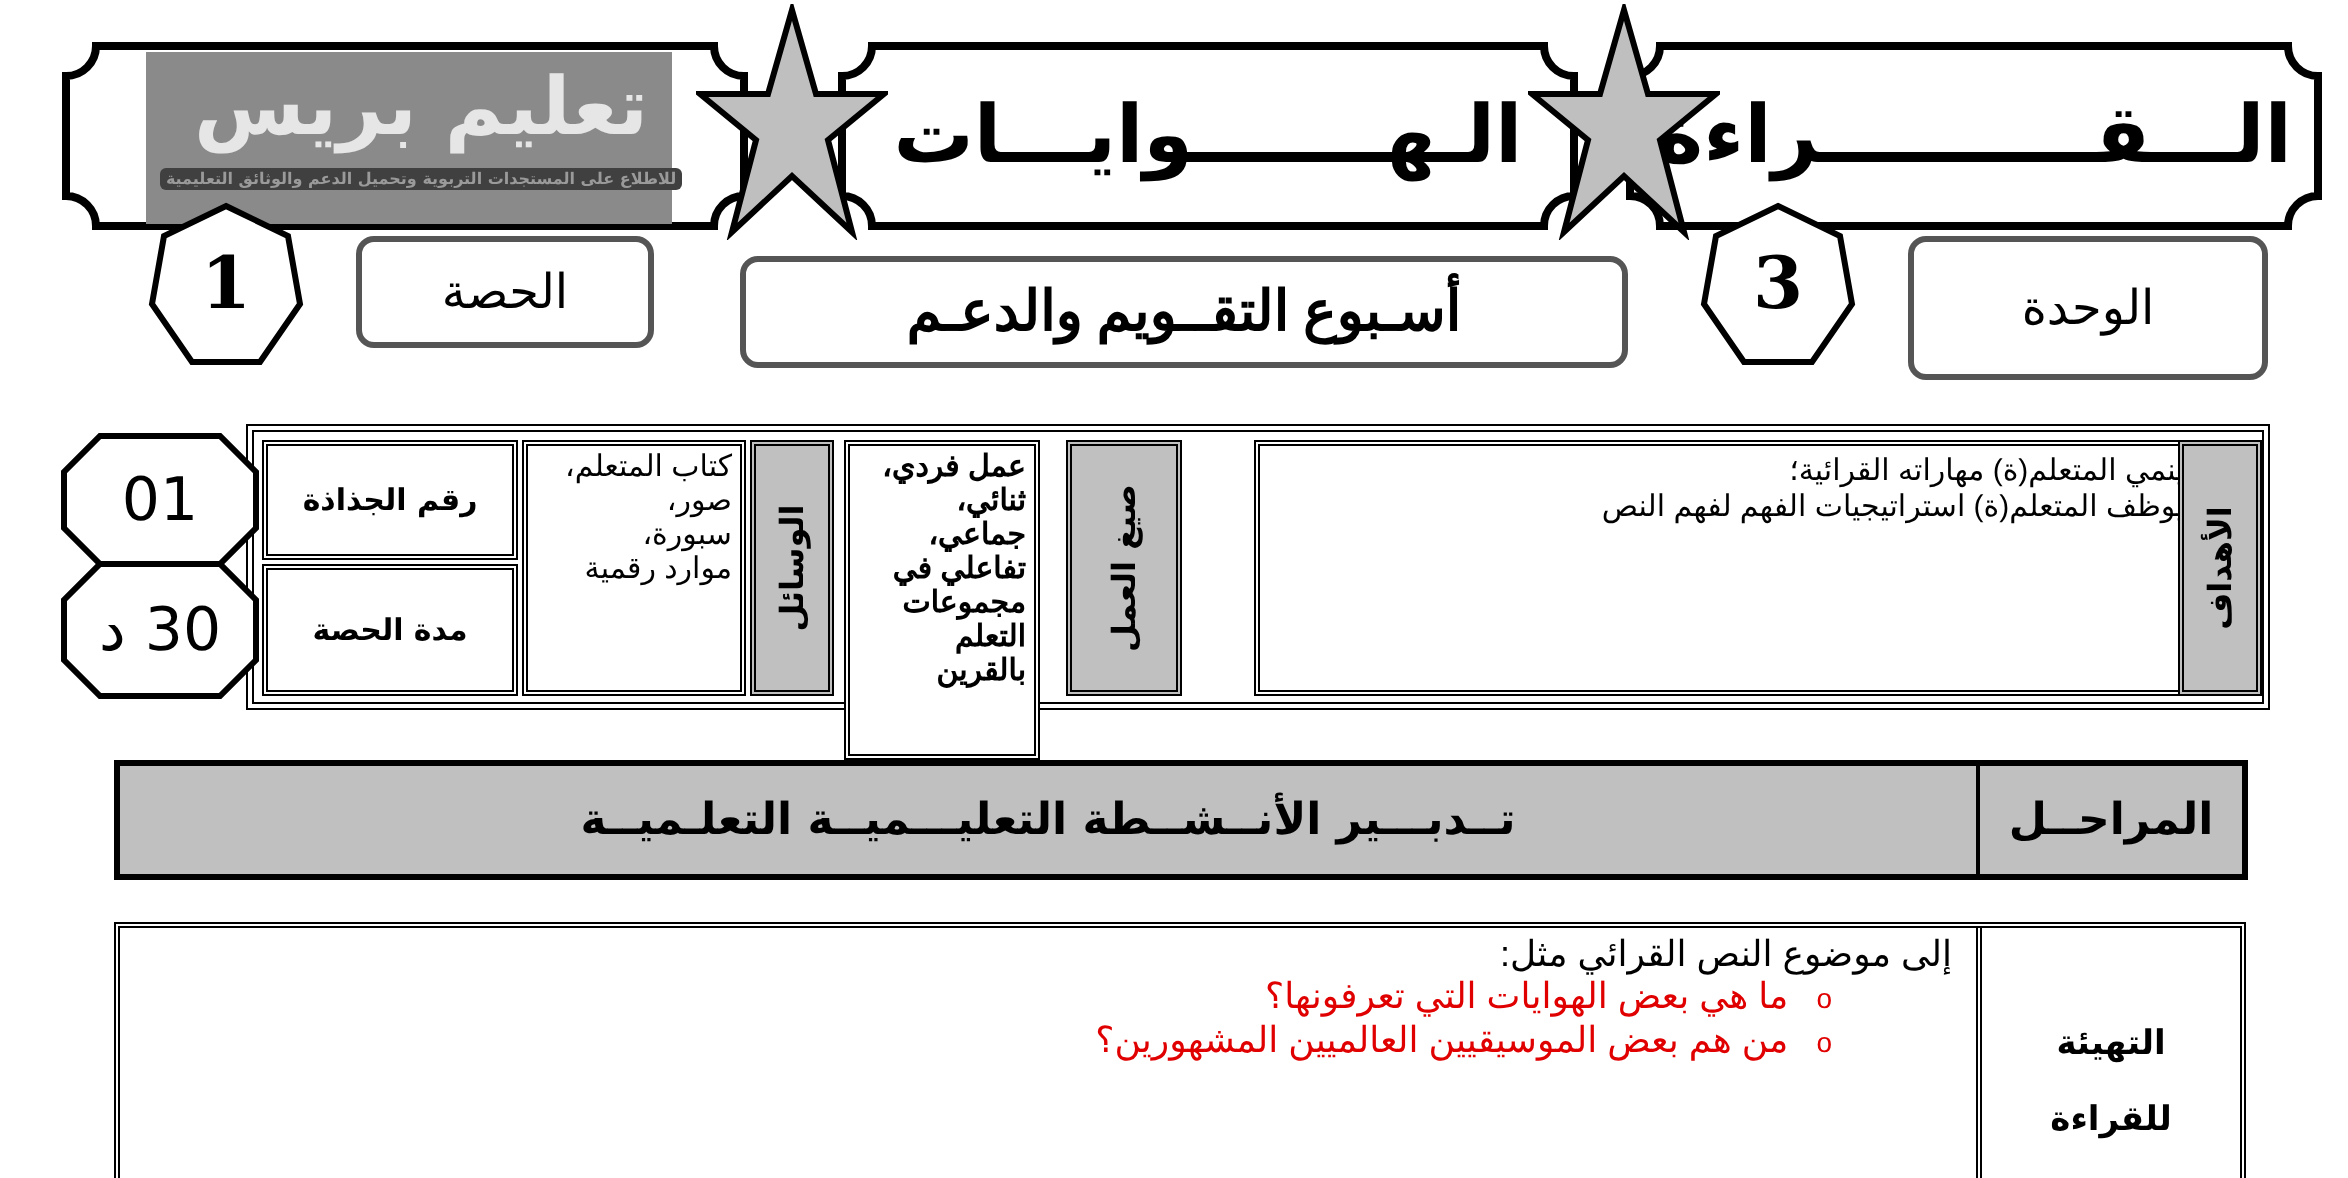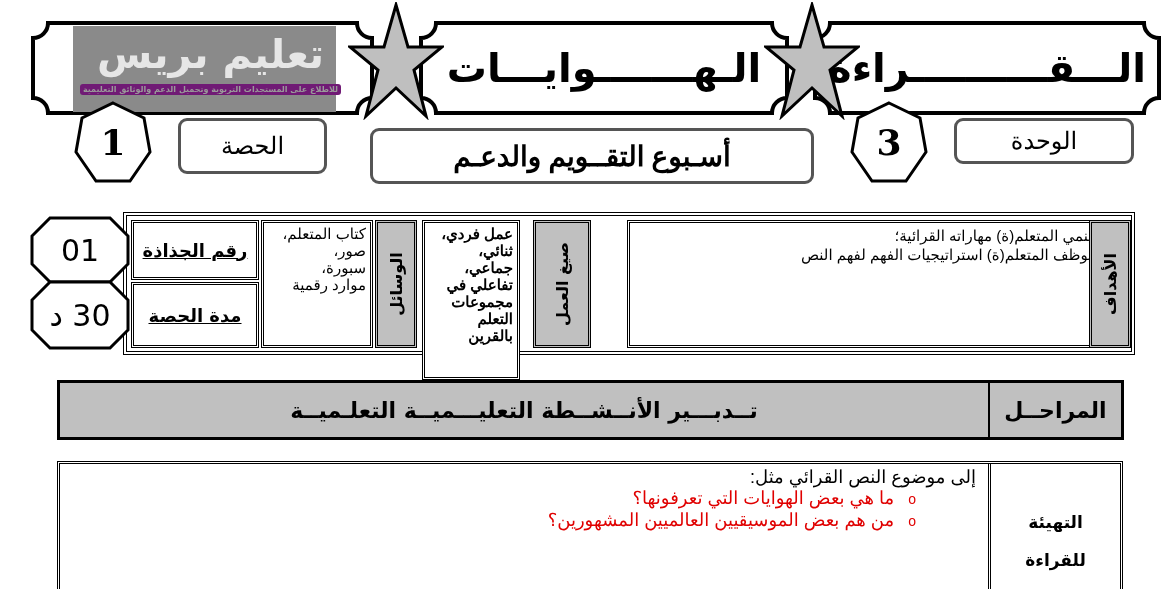--- a/index.html
+++ b/index.html
@@ -11,21 +11,21 @@
   .frame { position:absolute; }
   .frame svg { position:absolute; left:0; top:0; }
   .frame .ftext { position:absolute; left:0; right:0; top:0; bottom:0;
          display:flex; align-items:center; justify-content:center;
          font-family:"DejaVu Sans", sans-serif; font-weight:bold; font-size:40px;
          direction:rtl; }
 
   
   .logo { background:#8a8a8a; display:flex; flex-direction:column; align-items:center; justify-content:flex-start; }
   .logo .logo-main { color:#e6e6e6; font-size:40px; font-weight:bold; line-height:56px; direction:rtl; letter-spacing:1px; }
-  .logo .logo-sub { background:#701a75; color:#9a9a9a; font-size:8px; font-weight:bold; border-radius:3px;
+  .logo .logo-sub { background:#404040; color:#9a9a9a; font-size:8px; font-weight:bold; border-radius:3px;
          padding:1px 3px; white-space:nowrap; direction:rtl; margin-top:2px; }
 
   
   .rbox { border:3px solid #555; border-radius:9px; background:#fff;
           display:flex; align-items:center; justify-content:center; direction:rtl;
           font-family:"DejaVu Serif", serif; font-size:24px; }
   .rbox.bold { font-family:Liberation Serif, serif; font-weight:bold; font-size:28px; }
 
   
   .poly { position:absolute; }
@@ -35,21 +35,21 @@
   .oct .ptext { font-family:"DejaVu Sans", sans-serif; font-size:30px; direction:rtl; }
 
   
   .info { border:4px double #000; background:#fff; }
   .cell { position:absolute; box-sizing:border-box; border:3px double #000; background:#fff; direction:rtl; }
   .cell.grey { background:#c0c0c0; }
   .vtext { position:absolute; left:50%; top:50%; transform:translate(-50%,-50%) rotate(-90deg);
            white-space:nowrap; font-size:16px; font-weight:bold; direction:rtl; }
   .celltxt { font-family:"Liberation Sans", sans-serif; font-size:15px; line-height:17px; padding:2px 4px; text-align:right; }
   .celltxt .line { display:block; }
-  .labelcell { display:flex; align-items:center; justify-content:center; font-size:18px; font-weight:bold;text-decoration:underline; }
+  .labelcell { display:flex; align-items:center; justify-content:center; font-size:15px; font-weight:bold; }
   .goals { padding:4px 8px; font-family:"Liberation Sans", sans-serif; font-size:15px; line-height:18px; }
   .goals .g { display:block; }
   .goals .bul { display:inline-block; margin-left:4px; font-size:13px; }
 
   
   .banner { border:3px solid #000; background:#c0c0c0; display:flex; direction:rtl; }
   .banner .stage-h { width:131px; border-left:2px solid #000; display:flex; align-items:center; justify-content:center;
                      font-size:22px; font-weight:bold; }
   .banner .act-h { flex:1; display:flex; align-items:center; justify-content:center; font-size:22px; font-weight:bold; }
 
@@ -108,21 +108,21 @@
 
 <div class="abs rbox bold" style="left:370px;top:128px;width:444px;height:56px;">أسـبوع التقــويم والدعـم</div>
 
 <div class="poly hept" style="left:850px;top:100px;width:78px;height:84px;">
   <svg width="78" height="84" viewBox="0 0 78 84">
     <polygon points="39,3 70,18 76,52 56,81 22,81 2,52 8,18" fill="#fff" stroke="#000" stroke-width="3"></polygon>
   </svg>
   <div class="ptext">3</div>
 </div>
 
-<div class="abs rbox" style="left:954px;top:118px;width:180px;height:46px;">الوحدة</div>
+<div class="abs rbox" style="left:954px;top:118px;width:180px;height:72px;">الوحدة</div>
 
 <div class="abs info" style="left:123px;top:212px;width:1012px;height:143px;">
 
   <div class="cell labelcell" style="left:4px;top:4px;width:128px;height:60px;">رقم الجذاذة</div>
 
   <div class="cell labelcell" style="left:4px;top:66px;width:128px;height:66px;">مدة الحصة</div>
 
   <div class="cell celltxt" style="left:134px;top:4px;width:112px;height:128px;">
     <span class="line">كتاب المتعلم،</span>
     <span class="line">صور،</span>

